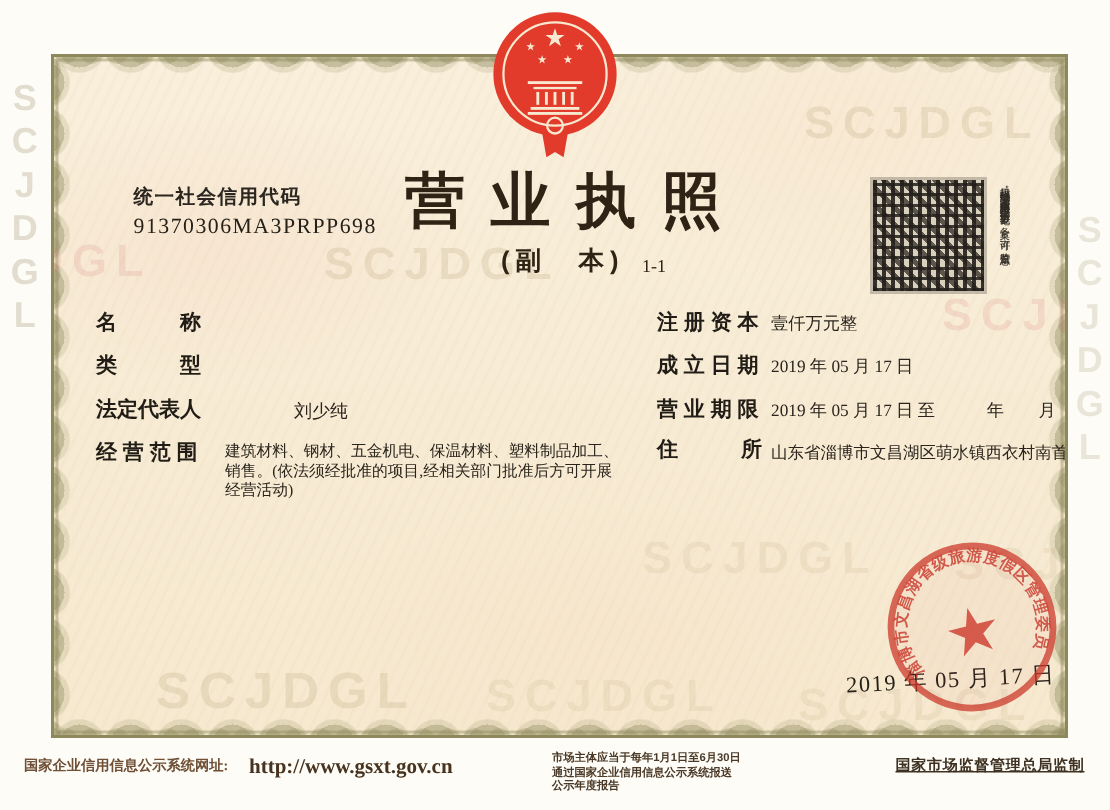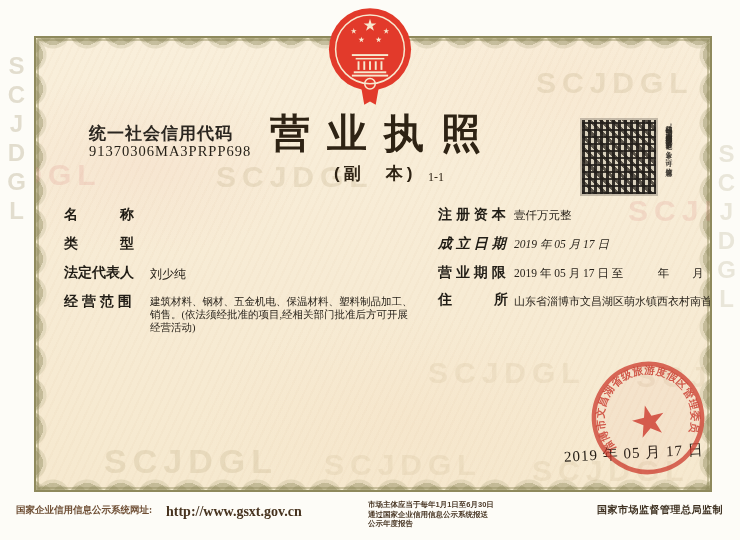--- a/index.html
+++ b/index.html
@@ -42,21 +42,21 @@
   .wm.light{color:rgba(176,154,110,.13);}
   .wm.pink{color:rgba(214,130,120,.18);}
   .wm-out{position:absolute;font-weight:bold;font-size:24px;letter-spacing:4px;
       color:rgba(188,178,150,.42);pointer-events:none;white-space:nowrap;}
   .wm-vert{writing-mode:vertical-rl;text-orientation:upright;letter-spacing:2px;}
   .wm-red{position:absolute;left:222px;top:196px;font-size:46px;font-weight:bold;
       letter-spacing:28px;color:rgba(198,84,72,.14);white-space:nowrap;z-index:1;
       pointer-events:none;font-family:"Liberation Sans",sans-serif;}
 
   
-  .credit-label{position:absolute;left:53px;top:84px;font-size:17px;font-weight:bold;
+  .credit-label{position:absolute;left:53px;top:84px;font-size:13px;font-weight:bold;
       color:#2b2620;letter-spacing:1px;z-index:2;}
   .credit-code{position:absolute;left:53px;top:105px;font-size:14.5px;
       font-family:"Liberation Serif",serif;color:#262118;letter-spacing:1px;z-index:2;}
   .title{position:absolute;left:234px;top:68px;font-size:40px;font-weight:bold;
       color:#2e2314;letter-spacing:17px;z-index:2;font-family:"Liberation Sans",sans-serif;}
   .subtitle{position:absolute;left:298px;top:124px;font-size:17px;font-weight:bold;
       color:#2e2314;letter-spacing:4px;z-index:2;}
   .copy-num{position:absolute;left:392px;top:132px;font-size:12px;
       font-family:"Liberation Serif",serif;color:#2e2314;z-index:2;}
   .qr{position:absolute;left:546px;top:82px;width:74px;height:74px;z-index:2;
@@ -73,21 +73,21 @@
   
   .frow{position:absolute;z-index:2;}
   .flabel{position:absolute;font-size:14px;font-weight:bold;color:#211d16;white-space:nowrap;}
   .fvalue{position:absolute;font-family:"Liberation Serif",serif;color:#2a241c;}
   .col-l .flabel{left:28px;}
   .col-l .fvalue{left:114px;width:264px;}
   .col-r .flabel{left:402px;}
   .col-r .fvalue{left:478px;width:212px;}
   .v-name{font-size:12.5px;top:2px;}
   .v-type{font-size:11.5px;top:2px;}
-  .v-rep{font-size:12px;top:2px;}
+  .v-rep{font-size:12px;top:2px;margin-left:46px;}
   .v-scope{font-size:10.5px;line-height:13px;top:2px;}
   .v-cap{font-size:11.5px;top:2px;}
   .v-date{font-size:11.5px;top:2px;white-space:nowrap;}
   .v-addr{font-size:11px;top:3px;white-space:nowrap;}
 
   
   .reg-label{position:absolute;left:446px;top:360px;font-size:14.5px;font-weight:bold;
       color:#211d16;letter-spacing:3px;z-index:2;}
   .issue-date{position:absolute;left:528px;top:406px;font-size:15px;
       font-family:"Liberation Serif",serif;color:#262018;z-index:3;
@@ -99,21 +99,21 @@
   .emblem{position:absolute;left:327px;top:5px;width:86px;height:103px;z-index:3;}
 
   
   .f-left-label{position:absolute;left:16px;top:504px;font-size:9.5px;font-weight:bold;
       color:#6f4f35;font-family:"Liberation Serif",serif;}
   .f-url{position:absolute;left:166px;top:504px;font-size:14px;font-weight:bold;
       color:#47331f;font-family:"Liberation Serif",serif;}
   .f-mid{position:absolute;left:368px;top:500px;width:126px;font-size:7.5px;
       line-height:9.5px;color:#4c3a28;font-weight:bold;}
   .f-right{position:absolute;left:597px;top:503px;font-size:10px;font-weight:bold;
-      color:#3f3222;letter-spacing:.5px;}
+      color:#3f3222;letter-spacing:.5px;text-decoration:underline;}
 </style>
 </head>
 <body>
 
 <div class="page">
 
   <span class="wm-out wm-vert" style="left:2px;top:52px;">SCJDGL</span>
   <span class="wm-out wm-vert" style="left:712px;top:140px;color:rgba(188,178,150,.30);">SCJDGL</span>
 
   <div class="paper">
@@ -154,21 +154,21 @@
     </div>
     <div class="frow col-l" style="left:0;top:255px;width:400px;height:50px;">
       <span class="flabel">经 营 范 围</span>
       <span class="fvalue v-scope">建筑材料、钢材、五金机电、保温材料、塑料制品加工、销售。(依法须经批准的项目,经相关部门批准后方可开展经营活动)</span>
     </div>
 
     <div class="frow col-r" style="left:0;top:168px;width:674px;height:24px;">
       <span class="flabel">注 册 资 本</span>
       <span class="fvalue v-cap">壹仟万元整</span>
     </div>
-    <div class="frow col-r" style="left:0;top:197px;width:674px;height:24px;font-style:italic;">
+    <div class="frow col-r" style="left:0;top:197px;width:674px;height:24px;">
       <span class="flabel">成 立 日 期</span>
       <span class="fvalue v-date">2019 年 05 月 17 日</span>
     </div>
     <div class="frow col-r" style="left:0;top:226px;width:674px;height:24px;">
       <span class="flabel">营 业 期 限</span>
       <span class="fvalue v-date">2019 年 05 月 17 日 至　　　年　　月　　日</span>
     </div>
     <div class="frow col-r" style="left:0;top:253px;width:674px;height:24px;">
       <span class="flabel">住　　　所</span>
       <span class="fvalue v-addr">山东省淄博市文昌湖区萌水镇西衣村南首</span>

